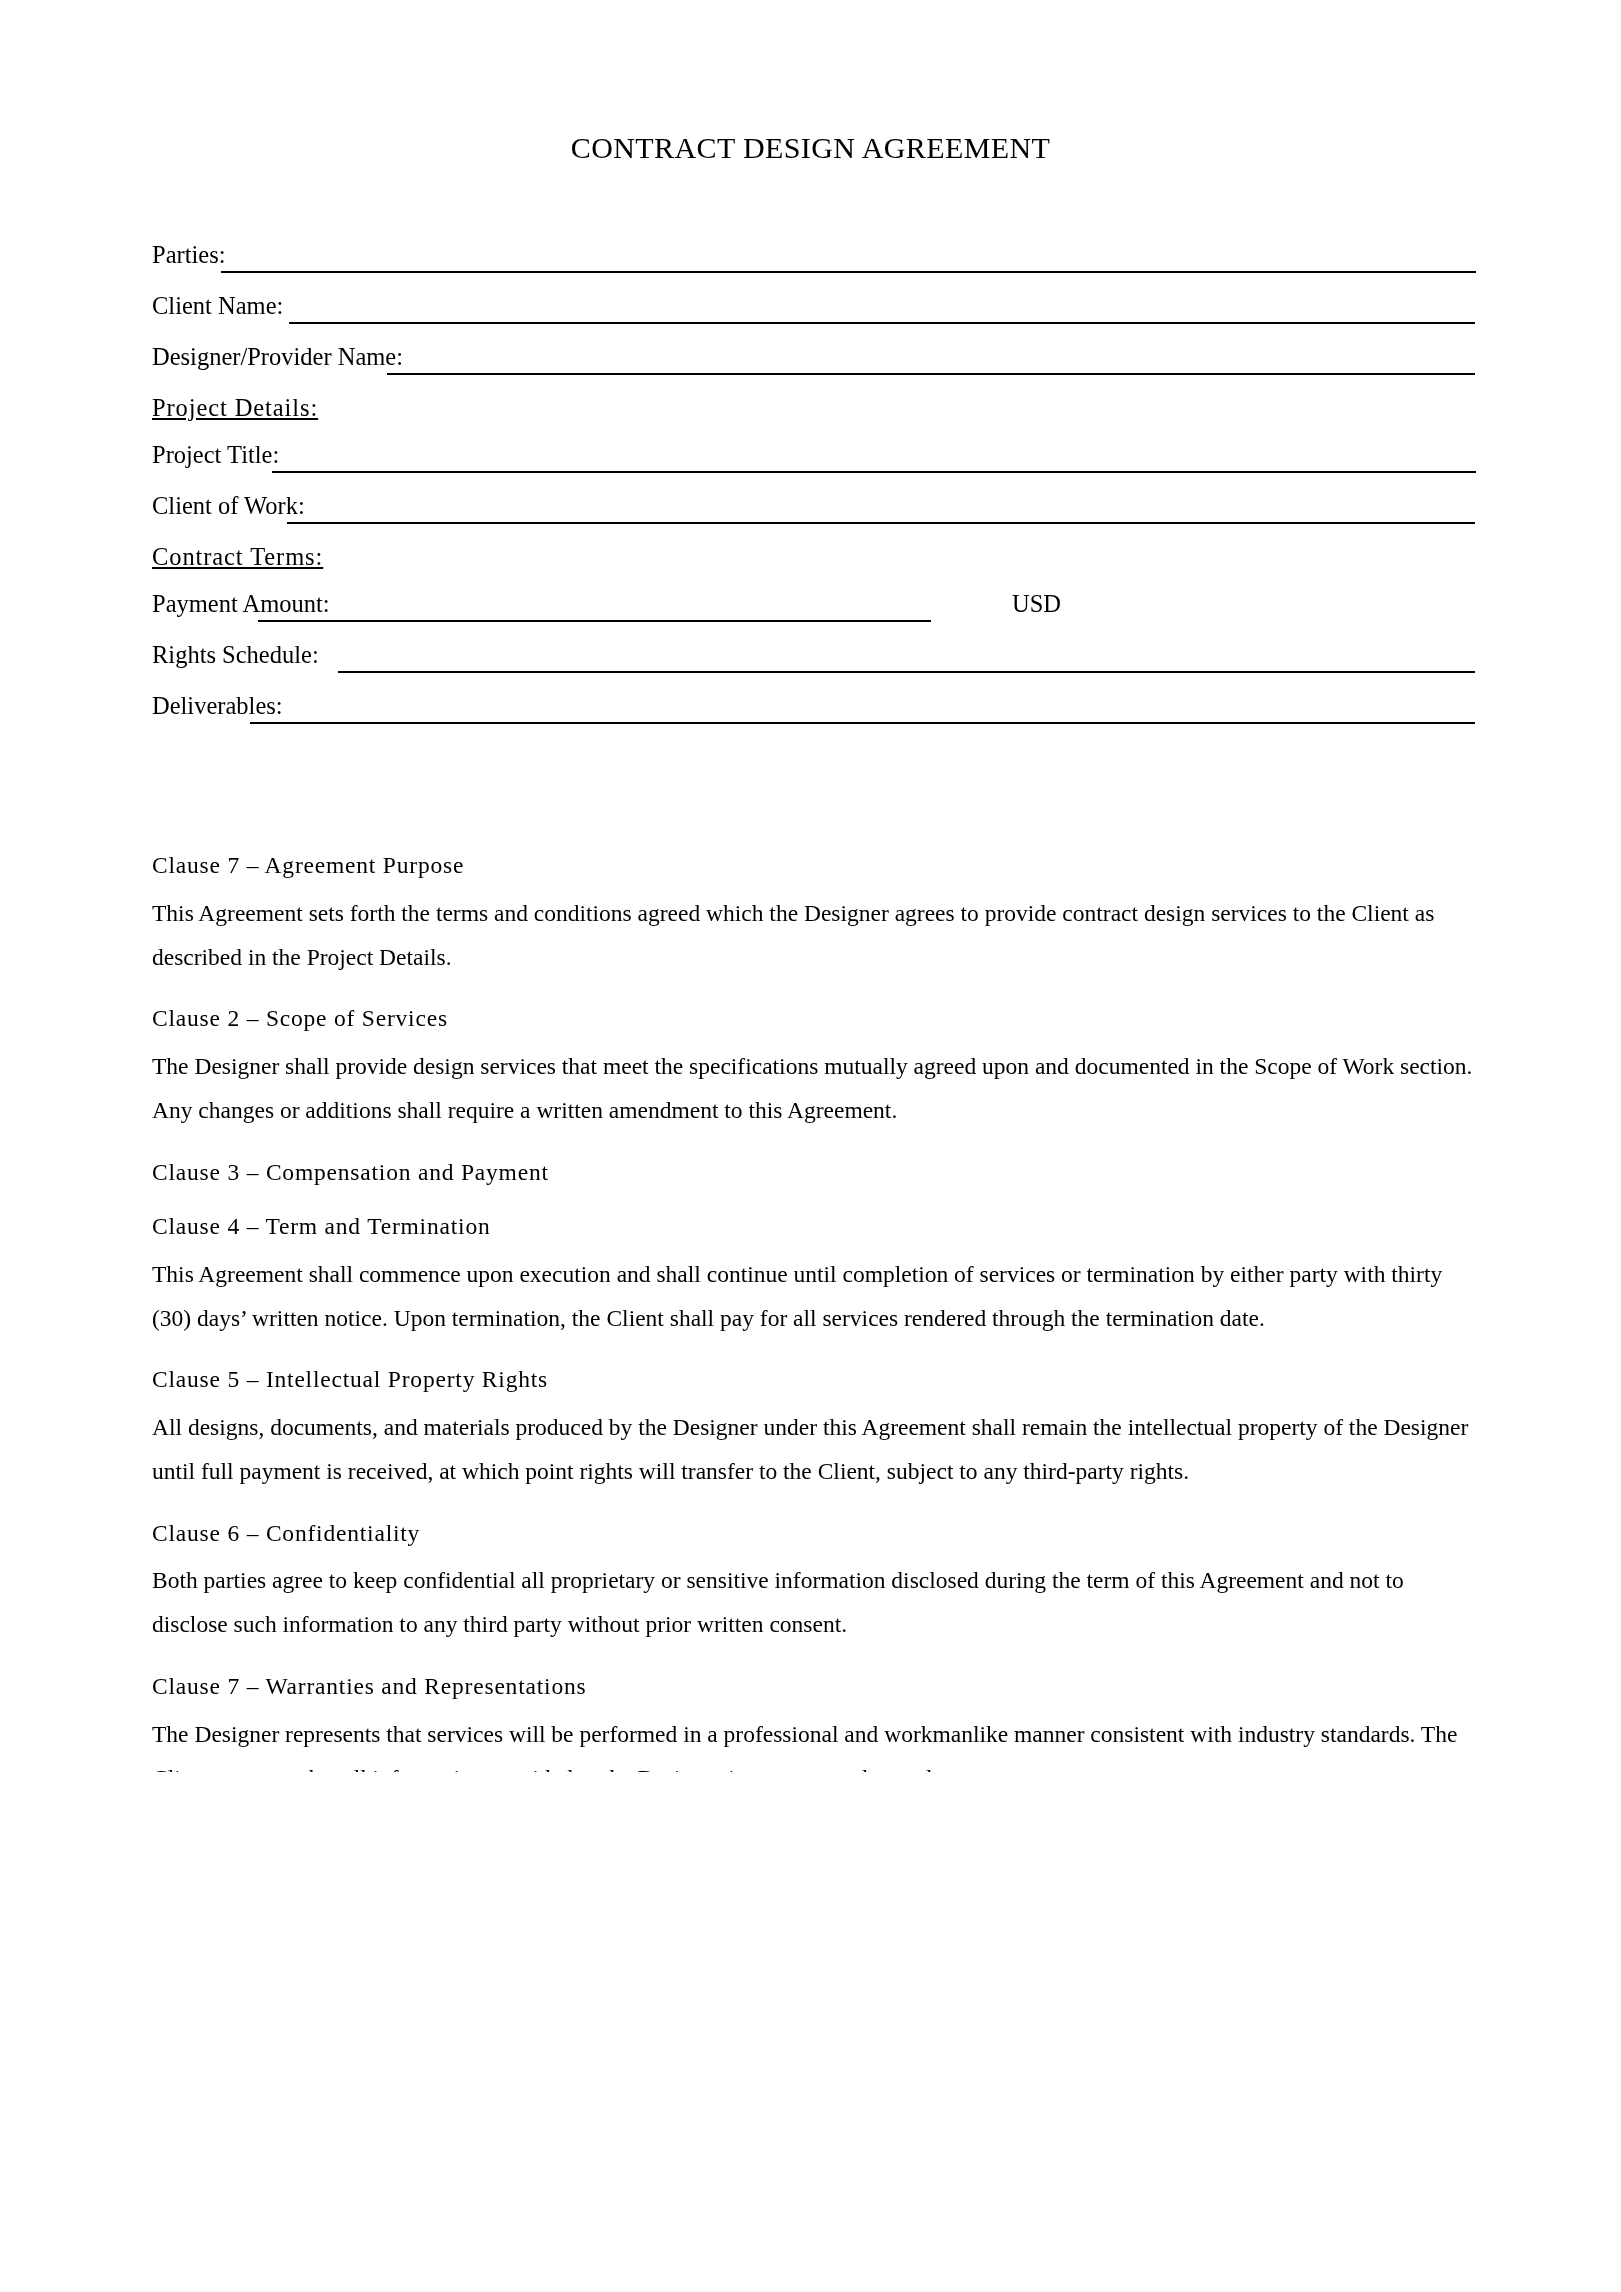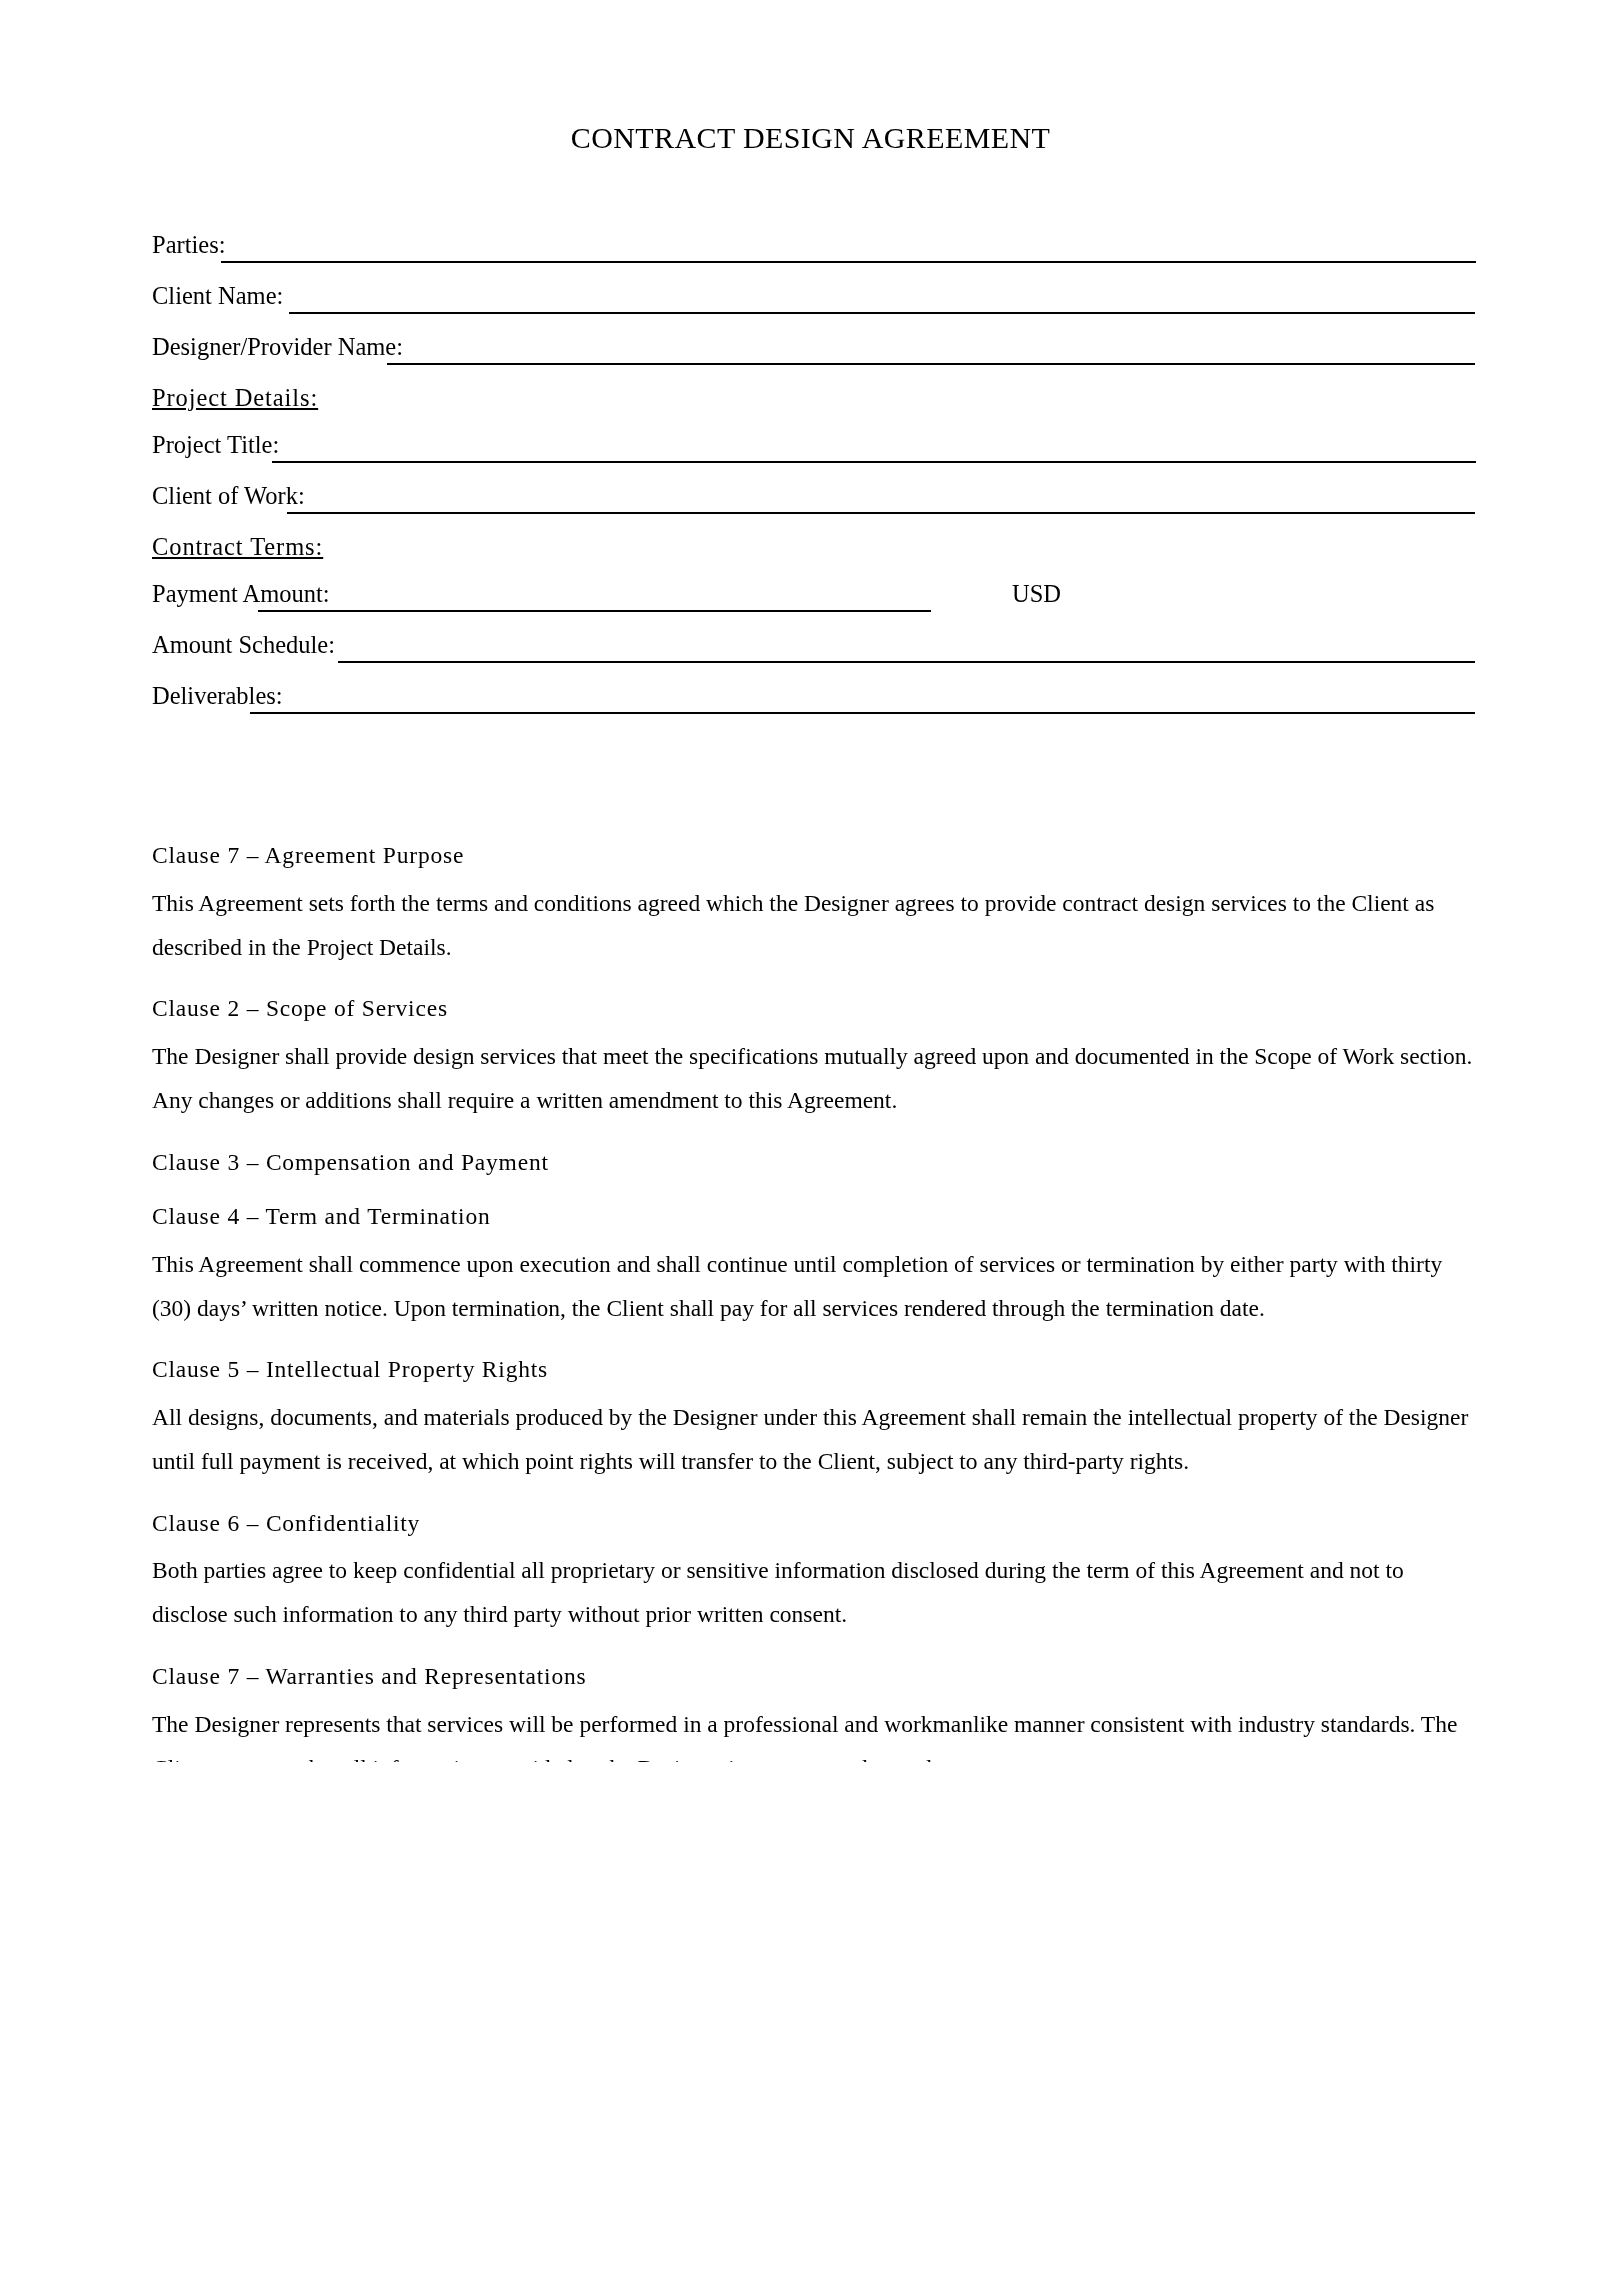--- a/index.html
+++ b/index.html
@@ -11,20 +11,21 @@
     font-family: "Liberation Serif", "DejaVu Serif", serif;
     color: #000000;
   }
   #page {
     position: relative;
     width: 1621px;
     height: 1762px;
     background: #ffffff;
     overflow: hidden;
     box-sizing: border-box;
+    margin-top: 10px;
   }
 
   
   .doc-title {
     position: absolute;
     left: 0;
     top: 123px;
     width: 1621px;
     text-align: center;
     font-size: 30px;
@@ -131,21 +132,21 @@
       </div>
       <div class="form-row tight">
         <div class="form-label section">Contract Terms:</div>
       </div>
       <div class="form-row">
         <div class="form-label">Payment Amount:</div>
         <div class="form-rule" style="left: 106px; width: 673px;"></div>
         <div class="suffix-unit" style="left: 860px;">USD</div>
       </div>
       <div class="form-row">
-        <div class="form-label">Amount Schedule:</div>
+        <div class="form-label">Rights Schedule:</div>
         <div class="form-rule" style="left: 186px; width: 1137px;"></div>
       </div>
       <div class="form-row">
         <div class="form-label">Deliverables:</div>
         <div class="form-rule" style="left: 98px; width: 1225px;"></div>
       </div>
     </div>
 
   <div id="clauses">
       <div class="clause">

